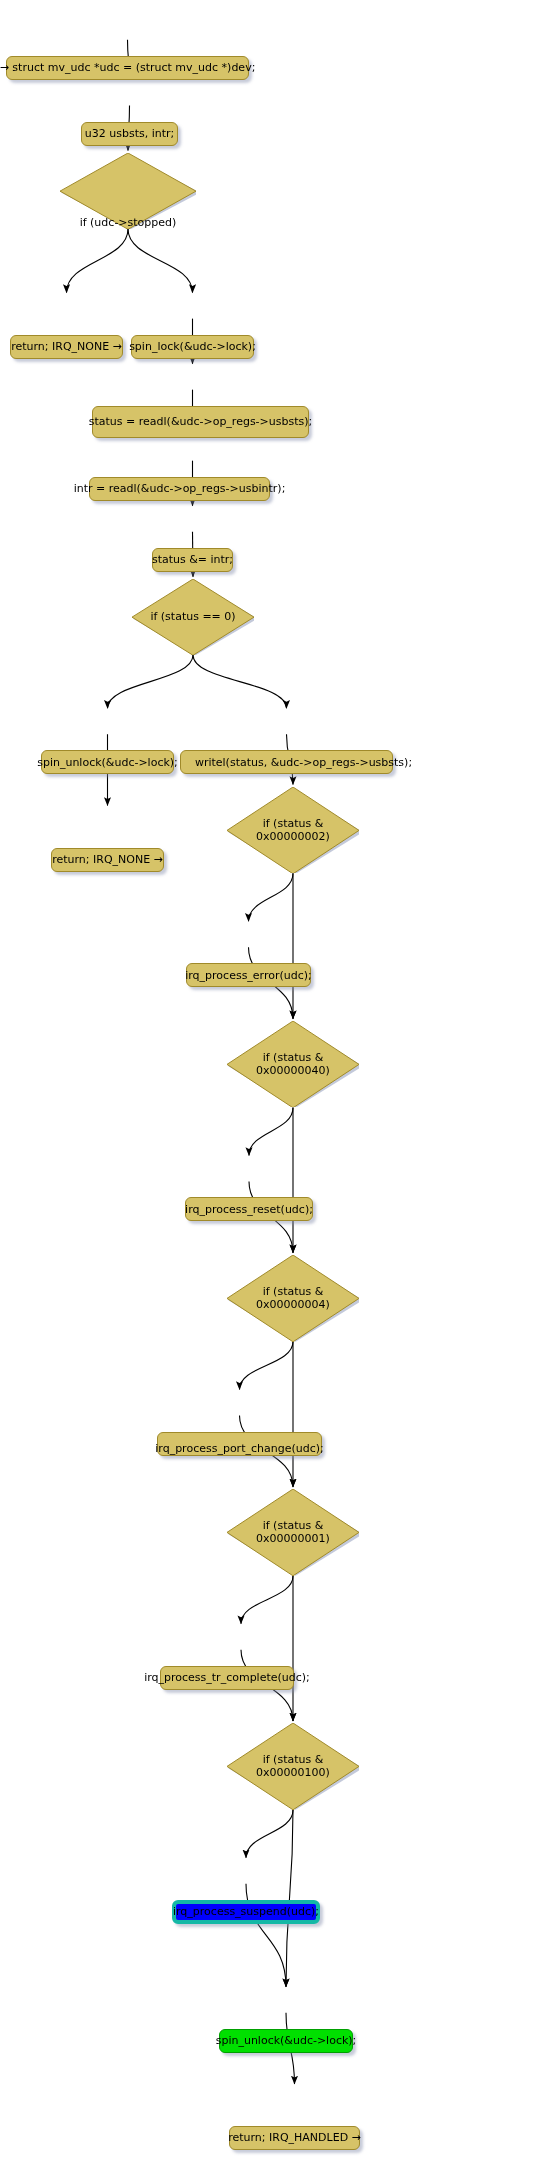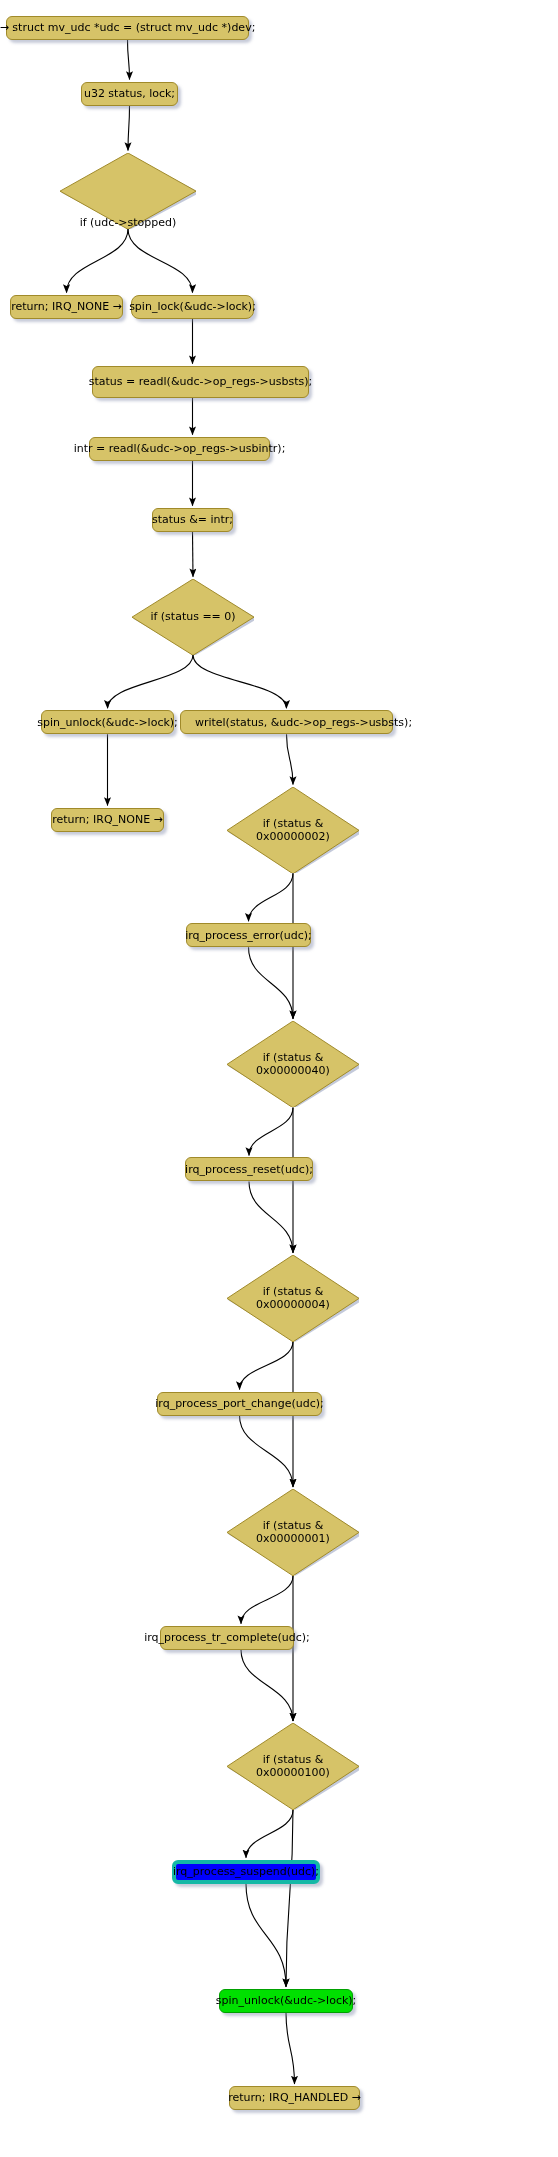--- a/index.html
+++ b/index.html
@@ -33,20 +33,21 @@
     color: #000000;
     font-size: 11px;
     line-height: 13px;
     white-space: pre;
   }
   .node.rect {
     border: 1px solid #a08a2a;
     border-radius: 6px;
     background: #d6c368;
     box-shadow: 3px 3px 3px rgba(130,140,170,0.45);
+    margin-top: 40px;
   }
   .node.rect.highlight-blue {
     background: #0000ff;
     border: 4px solid #14b8a6;
     color: #000000;
   }
   .node.rect.highlight-green {
     background: #00e000;
     border: 1px solid #00a000;
     color: #000000;
@@ -102,27 +103,27 @@
         <path d="M293,1575.662195121951 L293,1720.969512195122" marker-end="url(#arrow)"></path>
         <path d="M241,1649.641463414634 C241,1685.3054878048779 293,1685.3054878048779 293,1720.969512195122" marker-end="url(#arrow)"></path>
         <path d="M293,1809.7756097560975 C293,1833.7652439024391 246,1833.7652439024391 246,1857.7548780487805" marker-end="url(#arrow)"></path>
         <path d="M293,1809.7756097560975 C293,1898.212195121951 286,1898.212195121951 286,1986.6487804878047" marker-end="url(#arrow)"></path>
         <path d="M246,1883.7548780487805 C246,1935.2018292682926 286,1935.2018292682926 286,1986.6487804878047" marker-end="url(#arrow)"></path>
         <path d="M286,2012.6487804878047 C286,2048.3128048780486 294.5,2048.3128048780486 294.5,2083.9768292682925" marker-end="url(#arrow)"></path>
       </g>
   </svg>
   <div id="node-layer">
       <div class="node rect" style="left: 6px; top: 15.7829px; width: 243px; height: 24px;"><span>→ struct mv_udc *udc = (struct mv_udc *)dev;</span></div>
-      <div class="node rect" style="left: 81px; top: 81.5451px; width: 97px; height: 24px;"><span>u32 status, lock;</span></div>
+      <div class="node rect" style="left: 81px; top: 81.5451px; width: 97px; height: 24px;"><span>u32 usbsts, intr;</span></div>
       <div class="node diamond" style="left: 60px; top: 152.568px; width: 136px; height: 76.2841px; align-items: flex-end;"><svg class="dshape" viewBox="0 0 100 100" preserveAspectRatio="none">
           <polygon points="52,4 103,52 52,100 1,52" fill="#b9bfd4" opacity="0.85"></polygon>
           <polygon points="50,0 100,50 50,100 0,50" fill="#d6c368" stroke="#a08a2a" stroke-width="1" vector-effect="non-scaling-stroke"></polygon>
         </svg><div class="dlabel">if (udc-&gt;stopped)</div></div>
       <div class="node rect" style="left: 10px; top: 294.615px; width: 113px; height: 24px;"><span>return; IRQ_NONE →</span></div>
-      <div class="node rect" style="left: 131px; top: 294.615px; width: 123px; height: 24px; border-radius: 8px;"><span>spin_lock(&amp;udc-&gt;lock);</span></div>
+      <div class="node rect" style="left: 131px; top: 294.615px; width: 123px; height: 24px;"><span>spin_lock(&amp;udc-&gt;lock);</span></div>
       <div class="node rect" style="left: 92px; top: 365.638px; width: 217px; height: 32px;"><span>status = readl(&amp;udc-&gt;op_regs-&gt;usbsts);</span></div>
       <div class="node rect" style="left: 89px; top: 436.661px; width: 181px; height: 24px;"><span>intr = readl(&amp;udc-&gt;op_regs-&gt;usbintr);</span></div>
       <div class="node rect" style="left: 152px; top: 507.684px; width: 81px; height: 24px;"><span>status &amp;= intr;</span></div>
       <div class="node diamond" style="left: 132px; top: 578.707px; width: 122px; height: 76.2841px;"><svg class="dshape" viewBox="0 0 100 100" preserveAspectRatio="none">
           <polygon points="52,4 103,52 52,100 1,52" fill="#b9bfd4" opacity="0.85"></polygon>
           <polygon points="50,0 100,50 50,100 0,50" fill="#d6c368" stroke="#a08a2a" stroke-width="1" vector-effect="non-scaling-stroke"></polygon>
         </svg><div class="dlabel">if (status == 0)</div></div>
       <div class="node rect" style="left: 41px; top: 710.232px; width: 133px; height: 24px;"><span>spin_unlock(&amp;udc-&gt;lock);</span></div>
       <div class="node rect" style="left: 180px; top: 710.232px; width: 213px; height: 24px; padding-left: 34px;"><span>writel(status, &amp;udc-&gt;op_regs-&gt;usbsts);</span></div>
       <div class="node rect" style="left: 51px; top: 807.56px; width: 113px; height: 24px;"><span>return; IRQ_NONE →</span></div>
@@ -136,21 +137,21 @@
           <polygon points="52,4 103,52 52,100 1,52" fill="#b9bfd4" opacity="0.85"></polygon>
           <polygon points="50,0 100,50 50,100 0,50" fill="#d6c368" stroke="#a08a2a" stroke-width="1" vector-effect="non-scaling-stroke"></polygon>
         </svg><div class="dlabel">if (status &amp;
 0x00000040)</div></div>
       <div class="node rect" style="left: 185px; top: 1157.41px; width: 128px; height: 24px; justify-content: center;"><span>irq_process_reset(udc);</span></div>
       <div class="node diamond" style="left: 227px; top: 1254.74px; width: 132px; height: 86.8061px;"><svg class="dshape" viewBox="0 0 100 100" preserveAspectRatio="none">
           <polygon points="52,4 103,52 52,100 1,52" fill="#b9bfd4" opacity="0.85"></polygon>
           <polygon points="50,0 100,50 50,100 0,50" fill="#d6c368" stroke="#a08a2a" stroke-width="1" vector-effect="non-scaling-stroke"></polygon>
         </svg><div class="dlabel">if (status &amp;
 0x00000004)</div></div>
-      <div class="node rect" style="left: 157px; top: 1391.53px; width: 165px; height: 24px;"><span>irq_process_port_change(udc);</span></div>
+      <div class="node rect" style="left: 157px; top: 1391.53px; width: 165px; height: 24px; align-items: flex-end;"><span>irq_process_port_change(udc);</span></div>
       <div class="node diamond" style="left: 227px; top: 1488.86px; width: 132px; height: 86.8061px;"><svg class="dshape" viewBox="0 0 100 100" preserveAspectRatio="none">
           <polygon points="52,4 103,52 52,100 1,52" fill="#b9bfd4" opacity="0.85"></polygon>
           <polygon points="50,0 100,50 50,100 0,50" fill="#d6c368" stroke="#a08a2a" stroke-width="1" vector-effect="non-scaling-stroke"></polygon>
         </svg><div class="dlabel">if (status &amp;
 0x00000001)</div></div>
       <div class="node rect" style="left: 160px; top: 1625.64px; width: 134px; height: 24px;"><span>irq_process_tr_complete(udc);</span></div>
       <div class="node diamond" style="left: 227px; top: 1722.97px; width: 132px; height: 86.8061px;"><svg class="dshape" viewBox="0 0 100 100" preserveAspectRatio="none">
           <polygon points="52,4 103,52 52,100 1,52" fill="#b9bfd4" opacity="0.85"></polygon>
           <polygon points="50,0 100,50 50,100 0,50" fill="#d6c368" stroke="#a08a2a" stroke-width="1" vector-effect="non-scaling-stroke"></polygon>
         </svg><div class="dlabel">if (status &amp;

